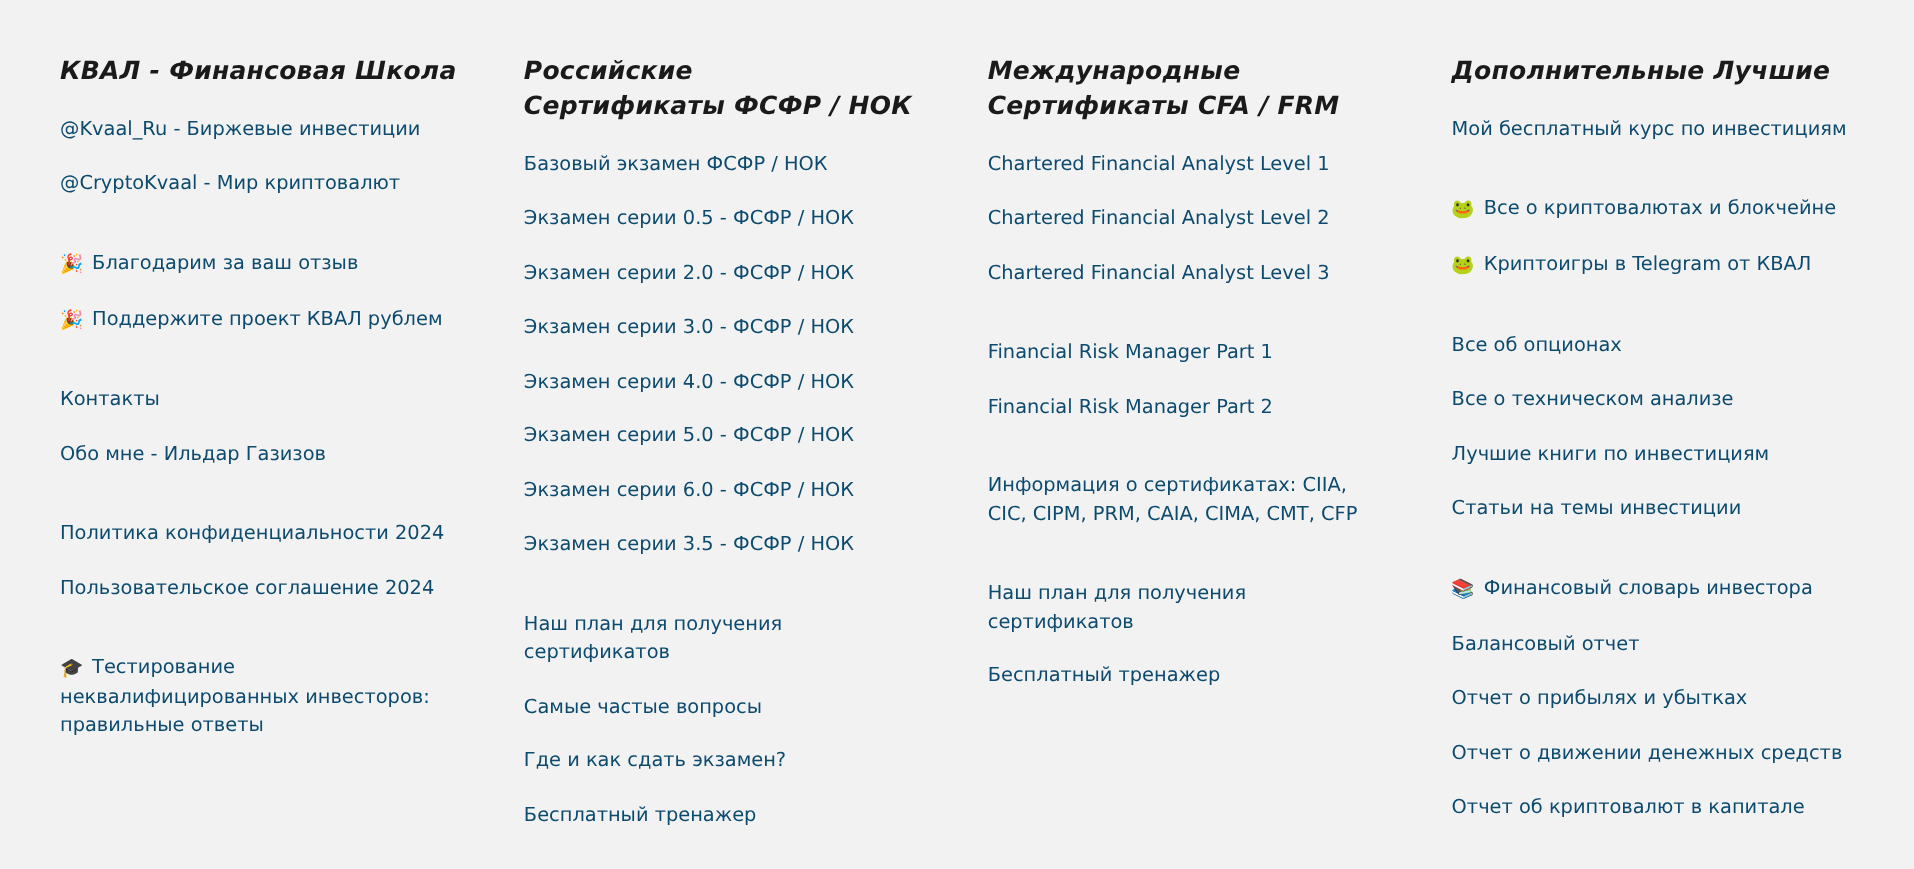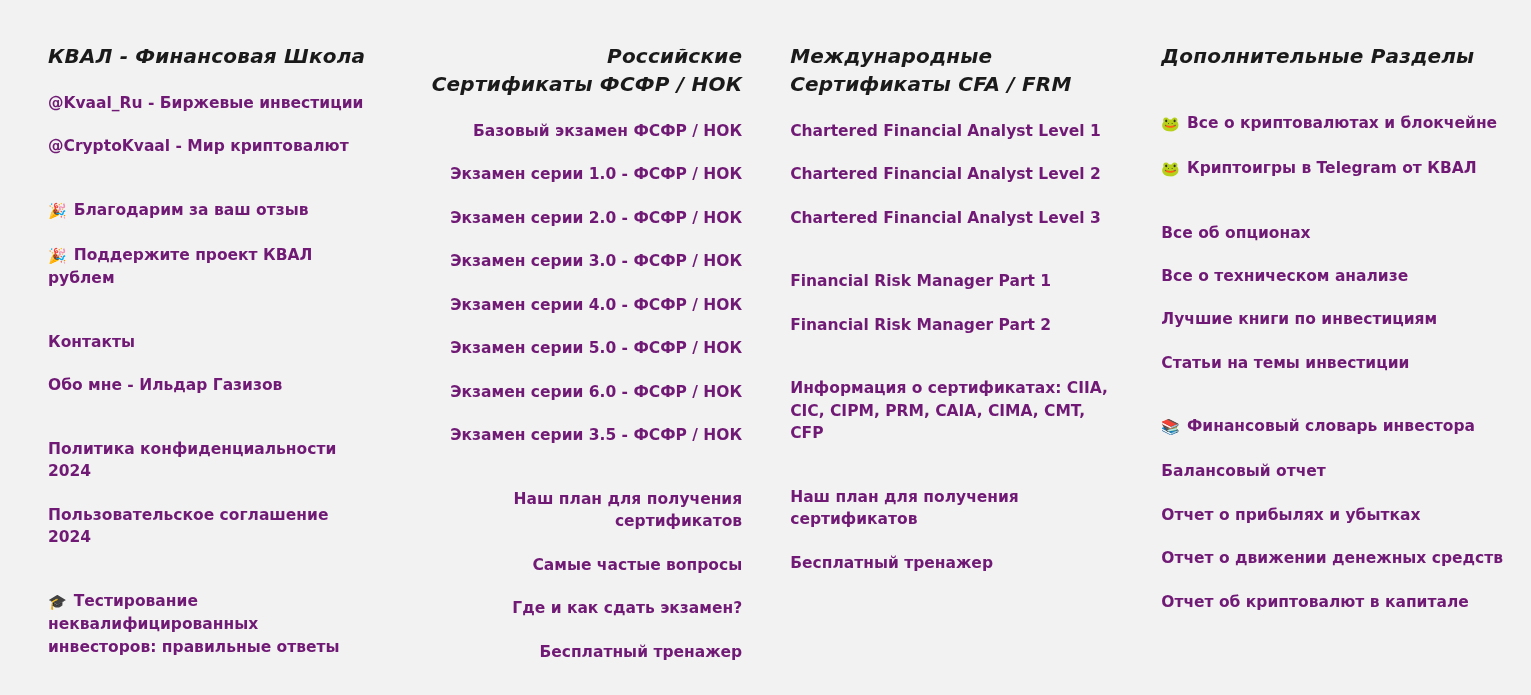--- a/index.html
+++ b/index.html
@@ -21,45 +21,44 @@
     padding: 30px 16px 0 0;
     display: flex;
     flex-direction: row;
     align-items: flex-start;
   }
   .col {
     box-sizing: border-box;
     padding-top: 12px;
   }
   .col-1 { width: 375px; padding-left: 48px; }
-  .col-2 { width: 375px; padding-left: 48px; text-align: right; }
+  .col-2 { width: 375px; padding-left: 48px; }
   .col-3 { width: 375px; padding-left: 48px; }
   .col-4 { width: 406px; padding-left: 48px; }
 
   .col-title {
     font-size: 20px;
     font-weight: bold;
     font-style: italic;
     color: #1a1a1a;
     line-height: 1.4;
     margin: 0 0 22px 0;
     letter-spacing: 0.2px;
   }
   .col-title .line2 { display: block; }
 
   .link {
     display: block;
     font-size: 15.5px;
-    color: #701a75;
+    color: #0c4a6e;
     line-height: 1.45;
     margin-bottom: 21px;
     text-decoration: none;
     cursor: pointer;
     white-space: pre-line;
-    font-weight: bold;
   }
   .spacer-md { height: 20px; }
 
   .emoji {
     display: inline-block;
     margin-right: 7px;
     font-size: 15px;
     vertical-align: -1px;
   }
   .emoji-glyph { font-family: "DejaVu Sans", sans-serif; }
@@ -80,21 +79,21 @@
       <a class="link"><span>Обо мне - Ильдар Газизов</span></a>
       <div class="spacer-md"></div>
       <a class="link"><span>Политика конфиденциальности 2024</span></a>
       <a class="link"><span>Пользовательское соглашение 2024</span></a>
       <div class="spacer-md"></div>
       <a class="link"><span class="emoji emoji-glyph">🎓</span><span>Тестирование неквалифицированных инвесторов: правильные ответы</span></a>
     </div>
     <div class="col col-2">
       <div class="col-title"><span>Российские</span><span class="line2">Сертификаты ФСФР / НОК</span></div>
       <a class="link"><span>Базовый экзамен ФСФР / НОК</span></a>
-      <a class="link"><span>Экзамен серии 1.0 - ФСФР / НОК</span></a>
+      <a class="link"><span>Экзамен серии 0.5 - ФСФР / НОК</span></a>
       <a class="link"><span>Экзамен серии 2.0 - ФСФР / НОК</span></a>
       <a class="link"><span>Экзамен серии 3.0 - ФСФР / НОК</span></a>
       <a class="link"><span>Экзамен серии 4.0 - ФСФР / НОК</span></a>
       <a class="link"><span>Экзамен серии 5.0 - ФСФР / НОК</span></a>
       <a class="link"><span>Экзамен серии 6.0 - ФСФР / НОК</span></a>
       <a class="link"><span>Экзамен серии 3.5 - ФСФР / НОК</span></a>
       <div class="spacer-md"></div>
       <a class="link"><span>Наш план для получения сертификатов</span></a>
       <a class="link"><span>Самые частые вопросы</span></a>
       <a class="link"><span>Где и как сдать экзамен?</span></a>
@@ -108,21 +107,22 @@
       <div class="spacer-md"></div>
       <a class="link"><span>Financial Risk Manager Part 1</span></a>
       <a class="link"><span>Financial Risk Manager Part 2</span></a>
       <div class="spacer-md"></div>
       <a class="link"><span>Информация о сертификатах: CIIA, CIC, CIPM, PRM, CAIA, CIMA, CMT, CFP</span></a>
       <div class="spacer-md"></div>
       <a class="link"><span>Наш план для получения сертификатов</span></a>
       <a class="link"><span>Бесплатный тренажер</span></a>
     </div>
     <div class="col col-4">
-      <div class="col-title"><span>Дополнительные Разделы</span></div>
+      <div class="col-title"><span>Дополнительные Лучшие</span></div>
+      <a class="link"><span>Мой бесплатный курс по инвестициям</span></a>
       <div class="spacer-md"></div>
       <a class="link"><span class="emoji emoji-glyph">🐸</span><span>Все о криптовалютах и блокчейне</span></a>
       <a class="link"><span class="emoji emoji-glyph">🐸</span><span>Криптоигры в Telegram от КВАЛ</span></a>
       <div class="spacer-md"></div>
       <a class="link"><span>Все об опционах</span></a>
       <a class="link"><span>Все о техническом анализе</span></a>
       <a class="link"><span>Лучшие книги по инвестициям</span></a>
       <a class="link"><span>Статьи на темы инвестиции</span></a>
       <div class="spacer-md"></div>
       <a class="link"><span class="emoji emoji-glyph">📚</span><span>Финансовый словарь инвестора</span></a>

